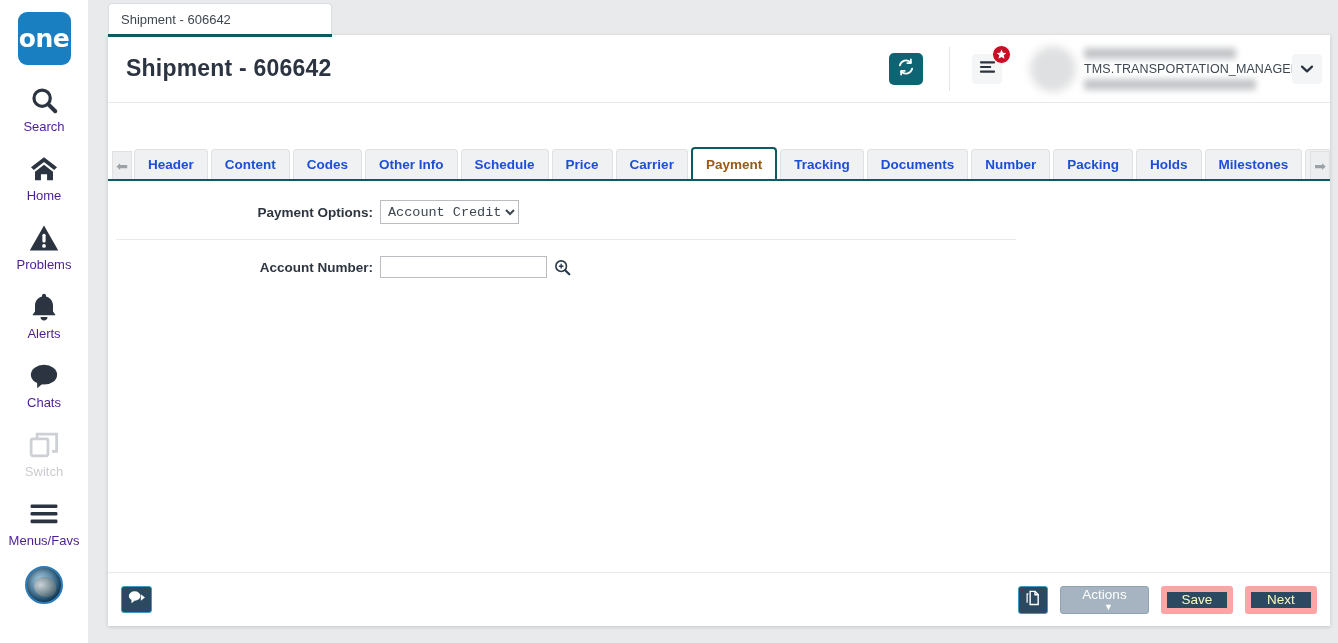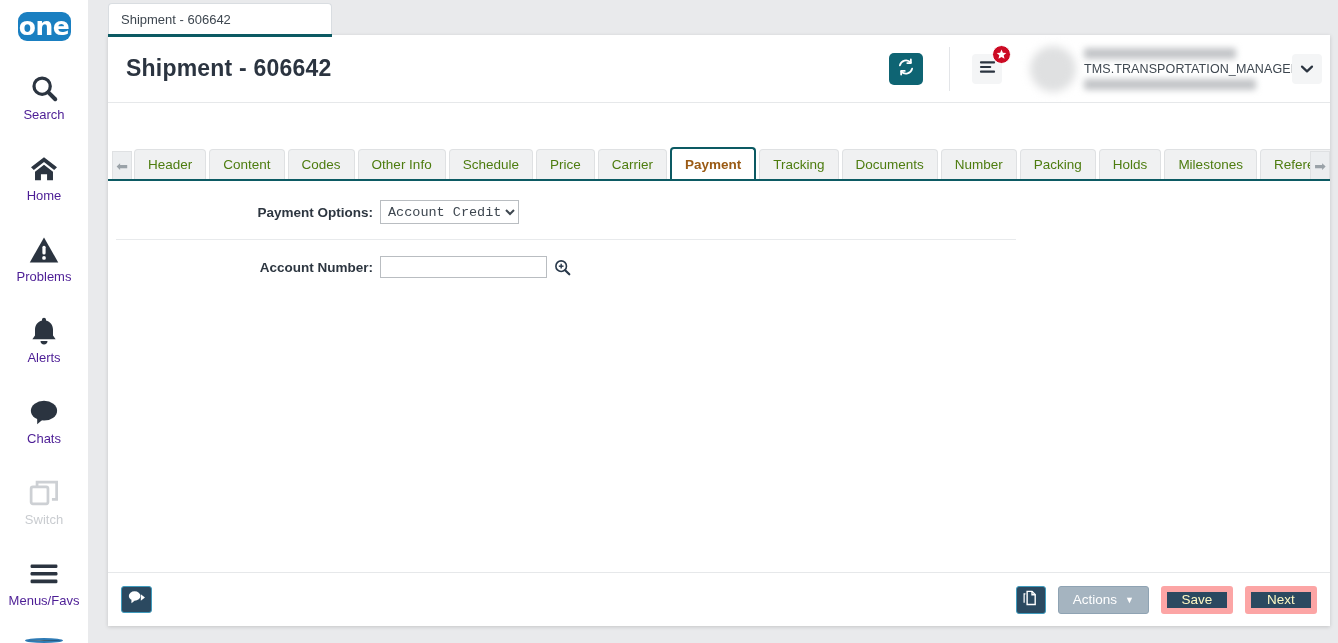--- a/index.html
+++ b/index.html
@@ -11,21 +11,20 @@
     font-family: "Liberation Sans", sans-serif;
   }
 
   
   #left-rail {
     position: absolute; left: 0; top: 0;
     width: 88px; height: 643px;
     background: #ffffff;
     display: flex; flex-direction: column; align-items: center;
     z-index: 5;
-    gap: 12px;
   }
   .brand-logo {
     width: 53px; height: 53px; margin-top: 12px;
     background: #1a7fc1; border-radius: 9px;
     color: #fff; font-size: 25px; font-weight: 700;
     display: flex; align-items: center; justify-content: center;
     letter-spacing: -0.5px;
     font-family: "DejaVu Sans", sans-serif;
   }
   .rail-item {
@@ -150,22 +149,22 @@
     padding-left: 26px;
     overflow: hidden;
   }
   .tab {
     height: 30px; margin-right: 3px;
     padding: 0 13px;
     background: #f0f1f2;
     border: 1px solid #dfe1e3; border-bottom: none;
     border-radius: 4px 4px 0 0;
     display: flex; align-items: center;
-    font-size: 13.5px; color: #4d7c0f;
-    white-space: nowrap; cursor: pointer;
+    font-size: 13.5px; color: #1d4ed8;
+    white-space: nowrap; cursor: pointer; font-weight: bold;
   }
   .tab.active {
     background: #ffffff; height: 34px;
     border: 2px solid #0c5a63; border-bottom: 2px solid #ffffff;
     color: #9a5a14; font-weight: 600;
     margin-bottom: -2px; position: relative; z-index: 2;
   }
   .scroll-arrow {
     position: absolute; top: 4px;
     width: 20px; height: 30px;
@@ -230,21 +229,21 @@
     cursor: pointer; margin-right: 12px;
   }
   .btn {
     height: 28px; border-radius: 3px;
     display: flex; align-items: center; justify-content: center;
     font-size: 13.5px; cursor: pointer; padding: 0 14px;
     white-space: nowrap;
   }
   .btn-actions {
     background: #a5b4c0; border: 1px solid #8fa3b3; color: #ffffff;
-    min-width: 89px; margin-right: 12px;
+    min-width: 89px; margin-right: 12px; flex-direction: column;
   }
   .btn-actions .caret { margin-left: 8px; font-size: 9px; }
   .btn-primary {
     background: #2b4960; border: 6px solid #fca5a5; color: #fef9c3;
     min-width: 72px; margin-right: 12px;
   }
   .btn-primary.last { margin-right: 0; text-align: center; }
 </style>
 </head>
 <body>

